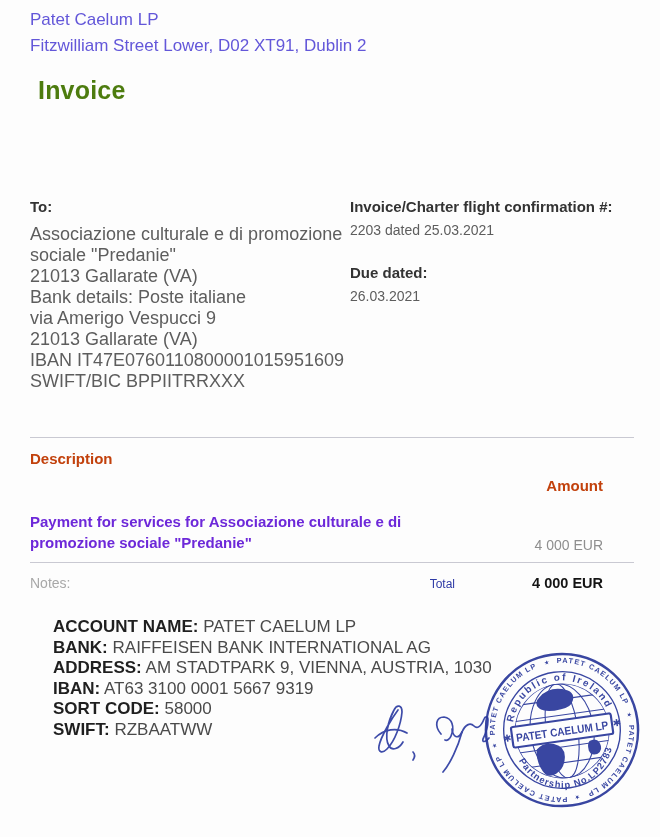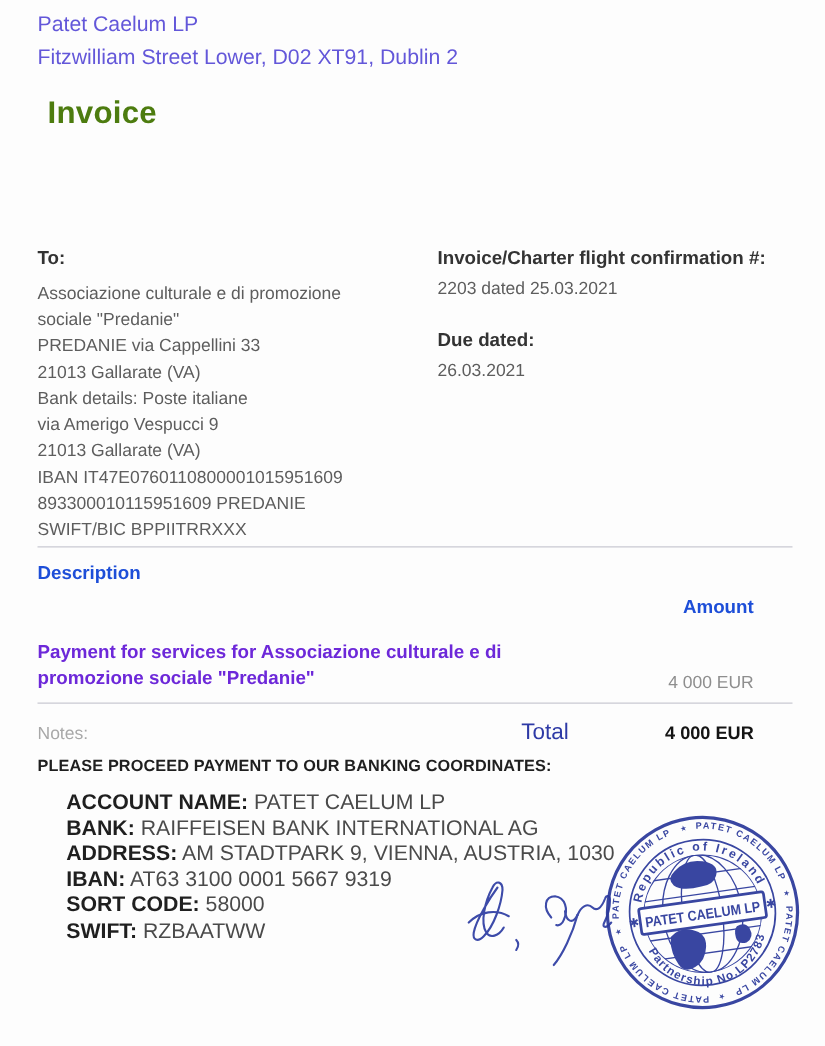--- a/index.html
+++ b/index.html
@@ -18,38 +18,38 @@
     color: #6357d9; font-size: 17px; line-height: 26px; font-weight: 400;
   }
   .invoice-title {
     position: absolute; left: 38px; top: 76px;
     color: #4d7c0f; font-size: 25px; font-weight: 700; letter-spacing: 0.2px;
   }
 
   
   .to-col { position: absolute; left: 30px; top: 198px; width: 312px; }
   .block-label { font-size: 15px; font-weight: 700; color: #333; margin-bottom: 9px; }
-  .to-line { font-size: 14px; line-height: 21px; color: #5d5d5d; white-space: nowrap; }
+  .to-line { font-size: 18px; line-height: 21px; color: #5d5d5d; white-space: nowrap; }
 
   .meta-col { position: absolute; left: 350px; top: 198px; width: 300px; }
   .meta-value { font-size: 14px; color: #5d5d5d; margin-top: 7px; }
   .meta-col .due { margin-top: 26px; }
 
   
   .inv-table { position: absolute; left: 30px; top: 437px; width: 604px; border-top: 1px solid #c9c9d2; }
   .t-head { display: flex; justify-content: space-between; padding-top: 12px; }
-  .t-head .th { font-size: 15px; font-weight: 700; color: #1d4ed8; }
+  .t-head .th { font-size: 15px; font-weight: 700; color: #c2410c; }
   .t-head .th-amount { padding-right: 31px; margin-top: 27px; }
   .t-row { display: flex; justify-content: space-between; align-items: flex-end;
            margin-top: 17px; padding-bottom: 9px; border-bottom: 1px solid #c9c9d2; }
   .t-desc { width: 405px; font-size: 15px; font-weight: 700; color: #6d28d9; line-height: 21px; }
   .t-amount { font-size: 14px; color: #8e8e8e; padding-right: 31px; white-space: nowrap; }
   .t-foot { display: flex; align-items: baseline; padding-top: 12px; }
   .t-notes { flex: 1; font-size: 14px; color: #a8a8a8; }
-  .t-total-label { font-size: 18px; color: #2e3aa6; }
+  .t-total-label { font-size: 12px; color: #2e3aa6; }
   .t-total-value { width: 179px; text-align: right; padding-right: 31px;
                    font-size: 14.5px; font-weight: 700; color: #141414; white-space: nowrap; }
 
   
   .banking { position: absolute; left: 30px; top: 605px; width: 430px; }
   .banking-heading { font-size: 13px; font-weight: 700; color: #1f1f1f; letter-spacing: 0.1px; }
   .banking-rows { margin-top: 12px; }
   .bank-row { font-size: 17px; line-height: 20.5px; color: #4a4a4a; white-space: nowrap; margin-left: 23px; }
   .bank-row .bl { font-weight: 700; color: #1f1f1f; }
 
@@ -68,27 +68,25 @@
     <div class="company-name">Patet Caelum LP</div>
     <div class="company-address">Fitzwilliam Street Lower, D02 XT91, Dublin 2</div>
   </div>
 
   <div class="invoice-title">Invoice</div>
 
   <div class="to-col">
     <div class="block-label">To:</div>
     <div class="to-line">Associazione culturale e di promozione</div>
     <div class="to-line">sociale "Predanie"</div>
-    <div class="to-line">PREDANIE via Cappellini 33</div>
     <div class="to-line">21013 Gallarate (VA)</div>
     <div class="to-line">Bank details: Poste italiane</div>
     <div class="to-line">via Amerigo Vespucci 9</div>
     <div class="to-line">21013 Gallarate (VA)</div>
     <div class="to-line">IBAN IT47E0760110800001015951609</div>
-    <div class="to-line">893300010115951609 PREDANIE</div>
     <div class="to-line">SWIFT/BIC BPPIITRRXXX</div>
   </div>
 
   <div class="meta-col">
     <div class="block-label" style="margin-bottom:0;">Invoice/Charter flight confirmation #:</div>
     <div class="meta-value">2203 dated 25.03.2021</div>
     <div class="block-label due" style="margin-bottom:0;">Due dated:</div>
     <div class="meta-value">26.03.2021</div>
   </div>
 
@@ -102,21 +100,20 @@
       <div class="t-amount">4 000 EUR</div>
     </div>
     <div class="t-foot">
       <div class="t-notes">Notes:</div>
       <div class="t-total-label">Total</div>
       <div class="t-total-value">4 000 EUR</div>
     </div>
   </div>
 
   <div class="banking">
-    <div class="banking-heading">PLEASE PROCEED PAYMENT TO OUR BANKING COORDINATES:</div>
     <div class="banking-rows">
       <div class="bank-row"><span class="bl">ACCOUNT NAME:</span> <span>PATET CAELUM LP</span></div>
       <div class="bank-row"><span class="bl">BANK:</span> <span>RAIFFEISEN BANK INTERNATIONAL AG</span></div>
       <div class="bank-row"><span class="bl">ADDRESS:</span> <span>AM STADTPARK 9, VIENNA, AUSTRIA, 1030</span></div>
       <div class="bank-row"><span class="bl">IBAN:</span> <span>AT63 3100 0001 5667 9319</span></div>
       <div class="bank-row"><span class="bl">SORT CODE:</span> <span>58000</span></div>
       <div class="bank-row"><span class="bl">SWIFT:</span> <span>RZBAATWW</span></div>
     </div>
   </div>
 

